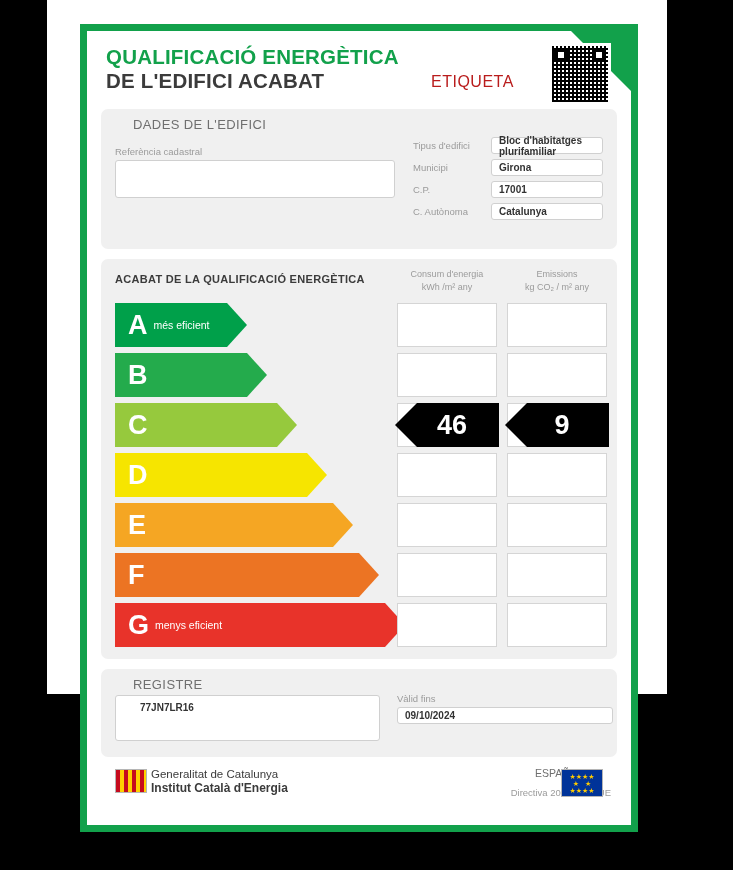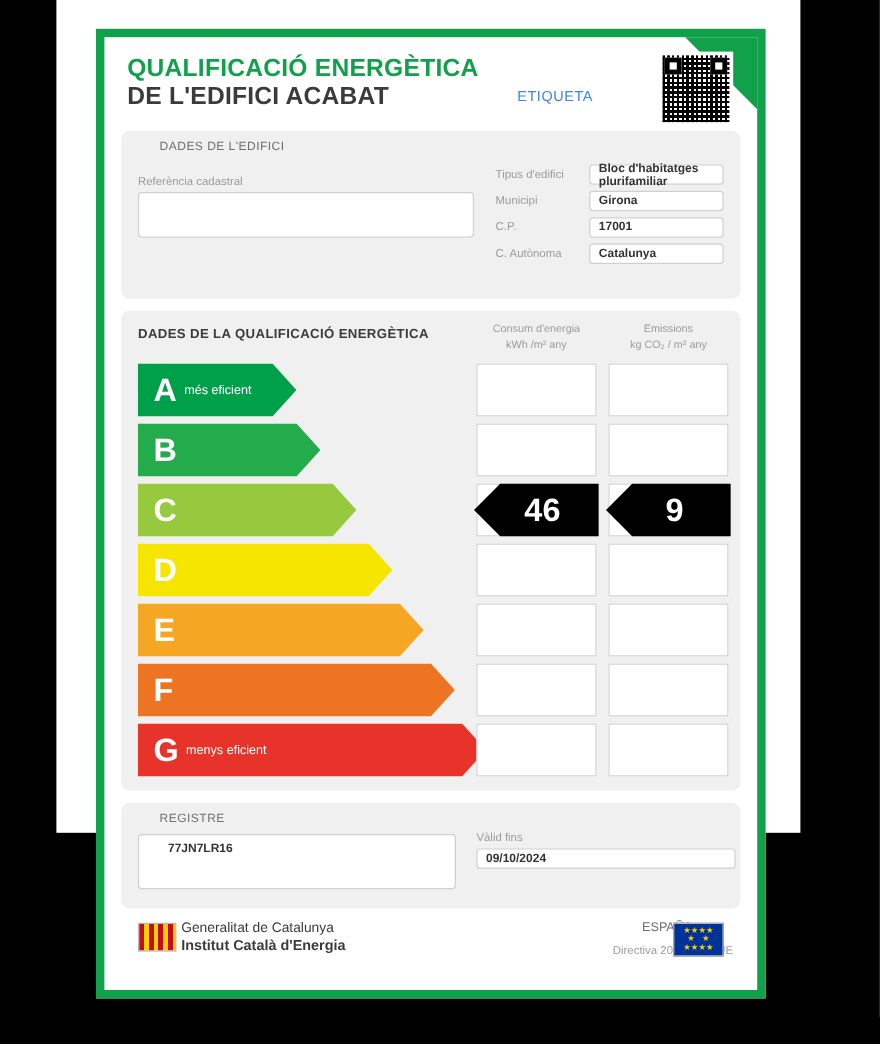--- a/index.html
+++ b/index.html
@@ -64,22 +64,22 @@
     font-weight: bold;
     color: #3b3b3b;
     letter-spacing: 0.2px;
     line-height: 24px;
     margin-left: 5px;
   }
   .etiqueta {
     position: absolute;
     left: 330px;
     top: 28px;
-    font-size: 12px;
-    color: #3b82f6;
+    font-size: 16px;
+    color: #b91c1c;
     letter-spacing: 0.5px;
     text-align: right;
   }
   .qr {
     position: absolute;
     right: 6px;
     top: -2px;
     width: 56px;
     height: 56px;
     background:
@@ -99,21 +99,21 @@
   .qr::before { left: 2px; top: 2px; }
   .qr::after { right: 2px; top: 2px; }
 
   
   .panel {
     background: #f0f0f0;
     border-radius: 7px;
     position: relative;
   }
   .panel-title {
-    font-size: 10px;
+    font-size: 13px;
     color: #6f6f6f;
     letter-spacing: 0.4px;
     padding: 8px 0 0 32px;
   }
   
   .building {
     margin-top: 6px;
     height: 140px;
   }
   .col-left {
@@ -406,21 +406,21 @@
             <div class="rl">C. Autònoma</div>
             <div class="rv">
                 <div class="box small">Catalunya</div>
               </div>
           </div>
         </div>
       </div>
 
       <div class="panel scale">
         <div class="scale-head">
-          <div class="scale-title">DADES DE LA QUALIFICACIÓ ENERGÈTICA</div>
+          <div class="scale-title">ACABAT DE LA QUALIFICACIÓ ENERGÈTICA</div>
           <div class="colhead c1">
             <div>Consum d'energia</div>
             <div>kWh /m² any</div>
           </div>
           <div class="colhead c2">
             <div>Emissions</div>
             <div>kg CO₂ / m² any</div>
           </div>
         </div>
 

